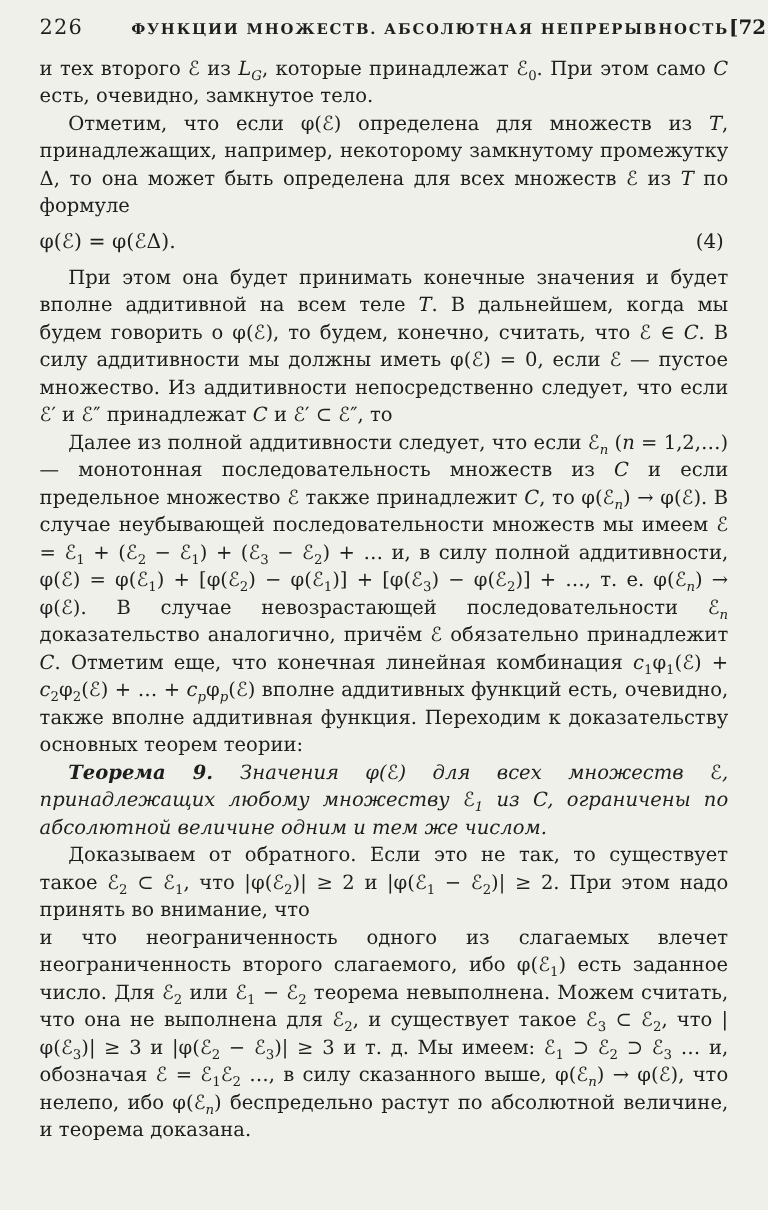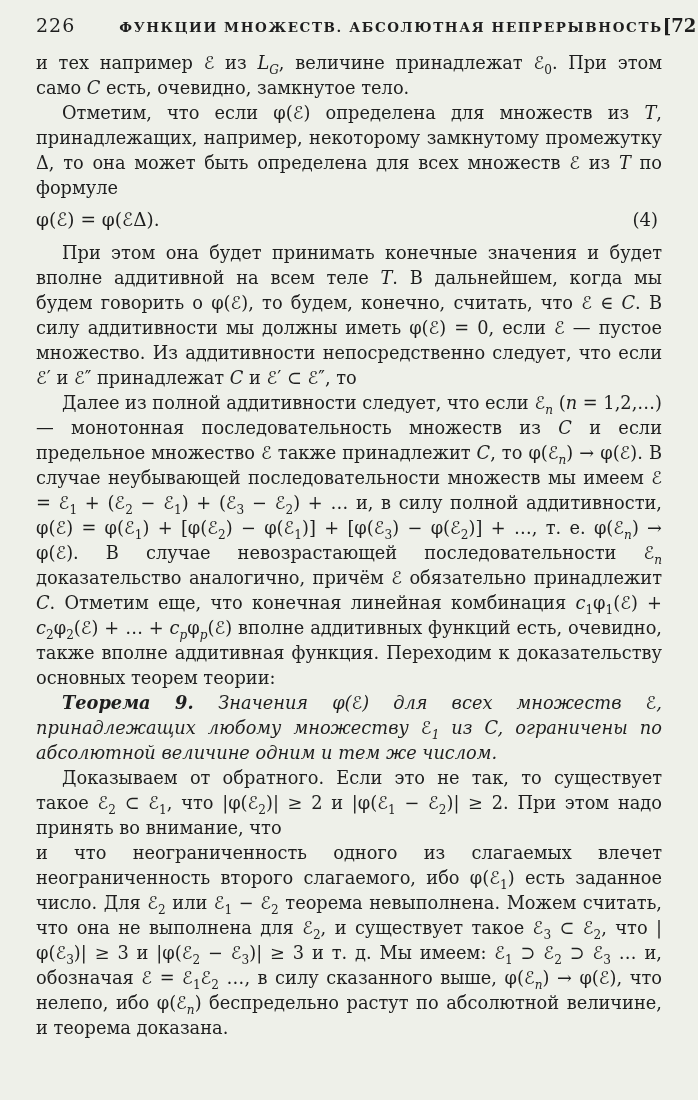--- a/index.html
+++ b/index.html
@@ -35,21 +35,21 @@
 </head>
 <body>
 
 <div class="page">
   <div class="hdr">
     <span class="pnum">226</span>
     <span class="rhead">ФУНКЦИИ МНОЖЕСТВ. АБСОЛЮТНАЯ НЕПРЕРЫВНОСТЬ</span>
     <span class="sref">[72</span>
   </div>
   <div class="body-text">
-      <p class="para"><span>и тех например ℰ из </span><span class="it">L</span><sub class="it">G</sub><span>, величине принадлежат ℰ</span><sub>0</sub><span>. При этом само </span><span class="it">C</span><span> есть, очевидно, замкнутое тело.</span></p>
+      <p class="para"><span>и тех второго ℰ из </span><span class="it">L</span><sub class="it">G</sub><span>, которые принадлежат ℰ</span><sub>0</sub><span>. При этом само </span><span class="it">C</span><span> есть, очевидно, замкнутое тело.</span></p>
       <p class="para indent"><span>Отметим, что если φ(ℰ) определена для множеств из </span><span class="it">T</span><span>, принадлежащих, например, некоторому замкнутому промежутку Δ, то она может быть определена для всех множеств ℰ из </span><span class="it">T</span><span> по формуле</span></p>
       <div class="formula"><span><span>φ(ℰ) = φ(ℰΔ).</span></span><span class="fnum">(4)</span></div>
       <p class="para indent"><span>При этом она будет принимать конечные значения и будет вполне аддитивной на всем теле </span><span class="it">T</span><span>. В дальнейшем, когда мы будем говорить о φ(ℰ), то будем, конечно, считать, что ℰ ∈ </span><span class="it">C</span><span>. В силу аддитивности мы должны иметь φ(ℰ) = 0, если ℰ — пустое множество. Из аддитивности непосредственно следует, что если ℰ′ и ℰ″ принадлежат </span><span class="it">C</span><span> и ℰ′ ⊂ ℰ″, то</span></p>
       <p class="para indent"><span>Далее из полной аддитивности следует, что если ℰ</span><sub class="it">n</sub><span> (</span><span class="it">n</span><span> = 1,2,…) — монотонная последовательность множеств из </span><span class="it">C</span><span> и если предельное множество ℰ также принадлежит </span><span class="it">C</span><span>, то φ(ℰ</span><sub class="it">n</sub><span>) → φ(ℰ). В случае неубывающей последовательности множеств мы имеем ℰ = ℰ</span><sub>1</sub><span> + (ℰ</span><sub>2</sub><span> − ℰ</span><sub>1</sub><span>) + (ℰ</span><sub>3</sub><span> − ℰ</span><sub>2</sub><span>) + … и, в силу полной аддитивности, φ(ℰ) = φ(ℰ</span><sub>1</sub><span>) + [φ(ℰ</span><sub>2</sub><span>) − φ(ℰ</span><sub>1</sub><span>)] + [φ(ℰ</span><sub>3</sub><span>) − φ(ℰ</span><sub>2</sub><span>)] + …, т. е. φ(ℰ</span><sub class="it">n</sub><span>) → φ(ℰ). В случае невозрастающей последовательности ℰ</span><sub class="it">n</sub><span> доказательство аналогично, причём ℰ обязательно принадлежит </span><span class="it">C</span><span>. Отметим еще, что конечная линейная комбинация </span><span class="it">c</span><sub>1</sub><span>φ</span><sub>1</sub><span>(ℰ) + </span><span class="it">c</span><sub>2</sub><span>φ</span><sub>2</sub><span>(ℰ) + … + </span><span class="it">c</span><sub class="it">p</sub><span>φ</span><sub class="it">p</sub><span>(ℰ) вполне аддитивных функций есть, очевидно, также вполне аддитивная функция. Переходим к доказательству основных теорем теории:</span></p>
       <p class="para indent theorem"><span class="it bf">Теорема 9. </span><span class="it">Значения φ(ℰ) для всех множеств ℰ, принадлежащих любому множеству ℰ</span><sub class="it">1</sub><span class="it"> из </span><span class="it">C</span><span class="it">, ограничены по абсолютной величине одним и тем же числом.</span></p>
       <p class="para indent"><span>Доказываем от обратного. Если это не так, то существует такое ℰ</span><sub>2</sub><span> ⊂ ℰ</span><sub>1</sub><span>, что |φ(ℰ</span><sub>2</sub><span>)| ≥ 2 и |φ(ℰ</span><sub>1</sub><span> − ℰ</span><sub>2</sub><span>)| ≥ 2. При этом надо принять во внимание, что</span></p>
       <p class="para"><span>и что неограниченность одного из слагаемых влечет неограниченность второго слагаемого, ибо φ(ℰ</span><sub>1</sub><span>) есть заданное число. Для ℰ</span><sub>2</sub><span> или ℰ</span><sub>1</sub><span> − ℰ</span><sub>2</sub><span> теорема невыполнена. Можем считать, что она не выполнена для ℰ</span><sub>2</sub><span>, и существует такое ℰ</span><sub>3</sub><span> ⊂ ℰ</span><sub>2</sub><span>, что |φ(ℰ</span><sub>3</sub><span>)| ≥ 3 и |φ(ℰ</span><sub>2</sub><span> − ℰ</span><sub>3</sub><span>)| ≥ 3 и т. д. Мы имеем: ℰ</span><sub>1</sub><span> ⊃ ℰ</span><sub>2</sub><span> ⊃ ℰ</span><sub>3</sub><span> … и, обозначая ℰ = ℰ</span><sub>1</sub><span>ℰ</span><sub>2</sub><span> …, в силу сказанного выше, φ(ℰ</span><sub class="it">n</sub><span>) → φ(ℰ), что нелепо, ибо φ(ℰ</span><sub class="it">n</sub><span>) беспредельно растут по абсолютной величине, и теорема доказана.</span></p>
     </div>
 </div>
 

